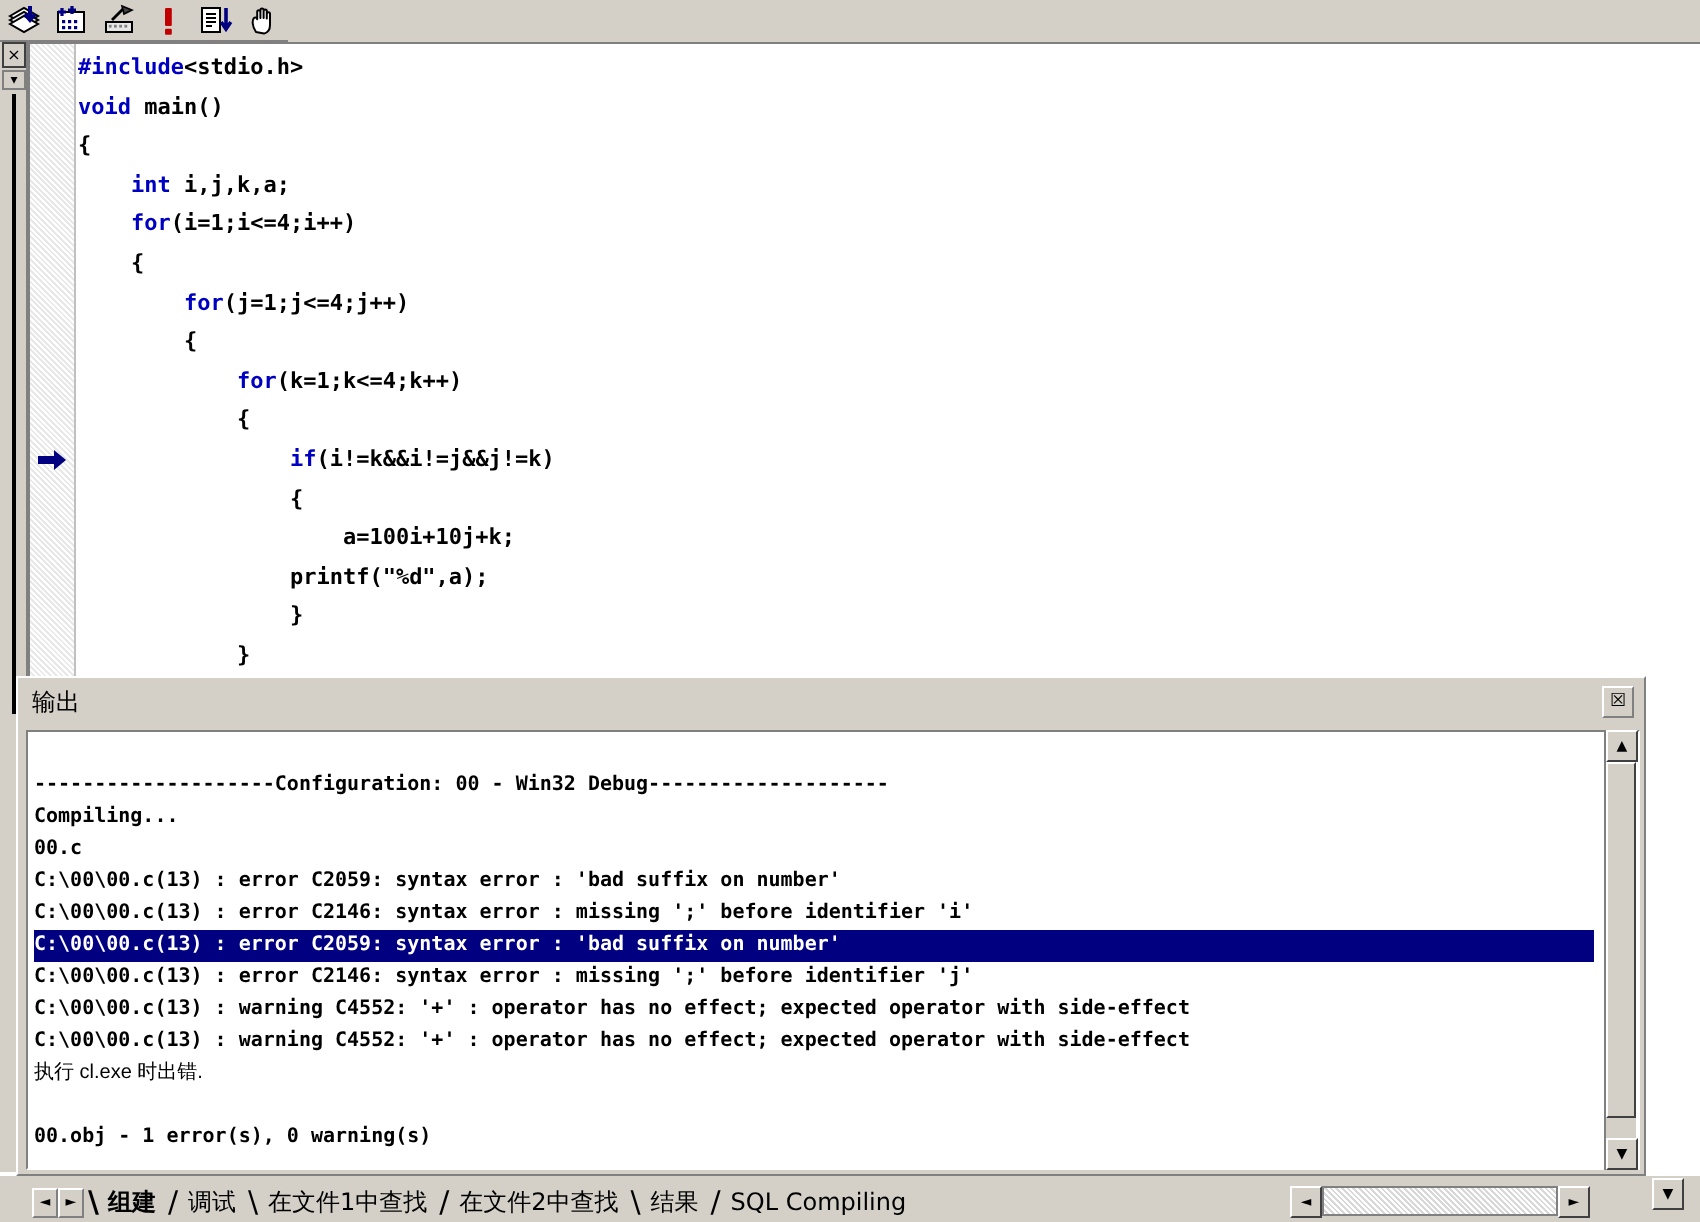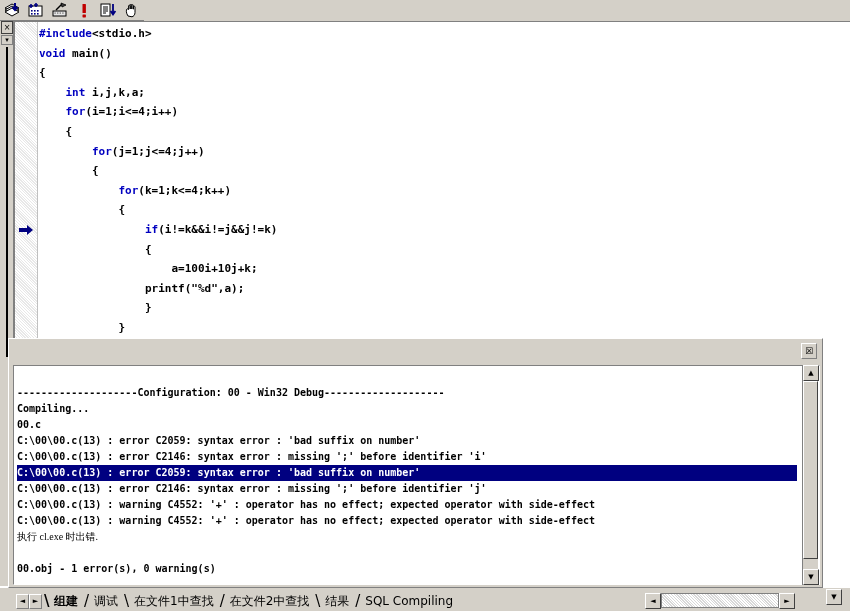--- a/index.html
+++ b/index.html
@@ -204,21 +204,21 @@
     line-height: 16px;
     white-space: pre;
     display: block;
   }
   #output-lines .sel {
     background: #000080;
     color: #ffffff;
     display: block;
     width: 780px;
   }
-  .cjk { font-family: Liberation Serif, serif; font-weight: normal; }
+  .cjk { font-family: Liberation Sans, sans-serif; font-weight: normal; }
 
   
   #out-vscroll {
     position: absolute;
     right: 4px; top: 26px;
     width: 16px; height: 220px;
     background: #d4d0c8;
     border-left: 1px solid #808080;
     box-sizing: border-box;
   }
@@ -425,20 +425,23 @@
   <div id="editor-gutter">
     <div id="gutter-arrow">
       <div class="shaft"></div>
       <div class="head"></div>
     </div>
   </div>
   <div id="code"><div><span class="kw">#include</span><span>&lt;stdio.h&gt;</span></div><div><span class="kw">void</span><span> main()</span></div><div><span>{</span></div><div><span>    </span><span class="kw">int</span><span> i,j,k,a;</span></div><div><span>    </span><span class="kw">for</span><span>(i=1;i&lt;=4;i++)</span></div><div><span>    {</span></div><div><span>        </span><span class="kw">for</span><span>(j=1;j&lt;=4;j++)</span></div><div><span>        {</span></div><div><span>            </span><span class="kw">for</span><span>(k=1;k&lt;=4;k++)</span></div><div><span>            {</span></div><div><span>                </span><span class="kw">if</span><span>(i!=k&amp;&amp;i!=j&amp;&amp;j!=k)</span></div><div><span>                {</span></div><div><span>                    a=100i+10j+k;</span></div><div><span>                printf("%d",a);</span></div><div><span>                }</span></div><div><span>            }</span></div><div></div></div>
 </div>
 
 <div id="output-pane">
+  <div id="output-titlebar">
+    <span id="output-title">输出</span>
+  </div>
   <div id="output-close">☒</div>
 
   <div id="output-text-area">
     <div id="output-lines"><span class="ln">--------------------Configuration: 00 - Win32 Debug--------------------</span><span class="ln">Compiling...</span><span class="ln">00.c</span><span class="ln">C:\00\00.c(13) : error C2059: syntax error : 'bad suffix on number'</span><span class="ln">C:\00\00.c(13) : error C2146: syntax error : missing ';' before identifier 'i'</span><span class="ln sel">C:\00\00.c(13) : error C2059: syntax error : 'bad suffix on number'</span><span class="ln">C:\00\00.c(13) : error C2146: syntax error : missing ';' before identifier 'j'</span><span class="ln">C:\00\00.c(13) : warning C4552: '+' : operator has no effect; expected operator with side-effect</span><span class="ln">C:\00\00.c(13) : warning C4552: '+' : operator has no effect; expected operator with side-effect</span><span class="ln cjk">执行 cl.exe 时出错.</span><span class="ln"> </span><span class="ln">00.obj - 1 error(s), 0 warning(s)</span></div>
   </div>
 
   <div id="out-vscroll">
     <div class="sb-btn">▲</div>
     <div id="out-vthumb"></div>
     <div class="sb-btn" id="out-vdown">▼</div>

